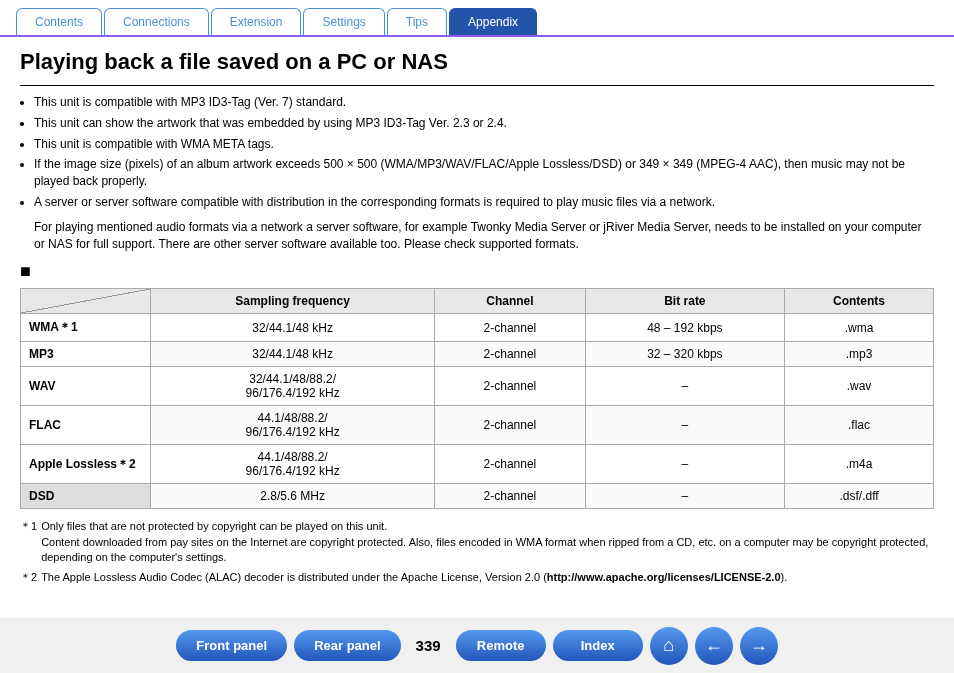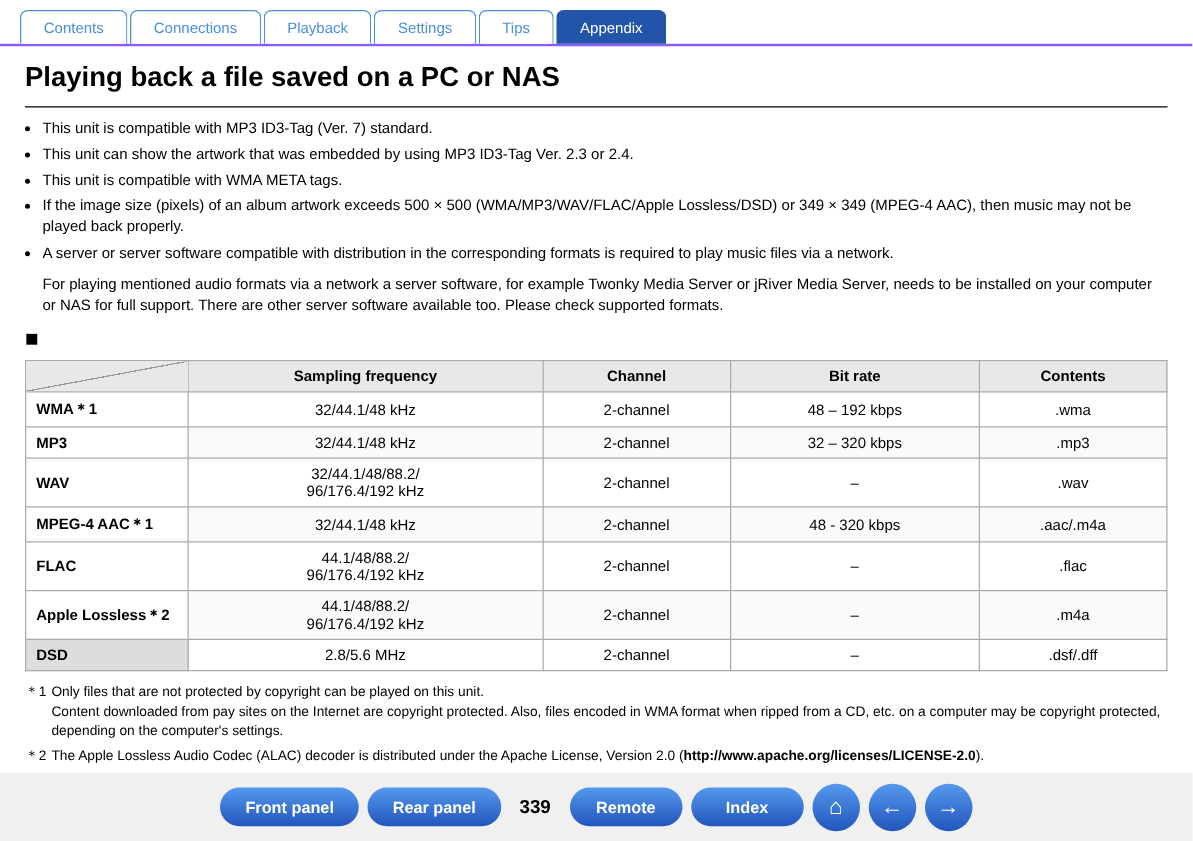--- a/index.html
+++ b/index.html
@@ -202,21 +202,21 @@
       align-items: center;
       justify-content: center;
     }
   </style>
 </head>
 <body>
 
 <div class="nav-tabs">
   <div class="nav-tab">Contents</div>
   <div class="nav-tab">Connections</div>
-  <div class="nav-tab">Playback</div>
+  <div class="nav-tab">Extension</div>
   <div class="nav-tab">Settings</div>
   <div class="nav-tab">Tips</div>
   <div class="nav-tab active">Appendix</div>
 </div>
 
 <div class="content">
   <div class="page-title">Playing back a file saved on a PC or NAS</div>
   <hr class="page-title-divider">
 
   <ul class="bullet-list">
@@ -257,27 +257,20 @@
         <td>32 – 320 kbps</td>
         <td>.mp3</td>
       </tr>
       <tr>
         <td class="row-label">WAV</td>
         <td style="white-space:pre-line;">32/44.1/48/88.2/
 96/176.4/192 kHz</td>
         <td>2-channel</td>
         <td>–</td>
         <td>.wav</td>
-      </tr>
-      <tr>
-        <td class="row-label">MPEG-4 AAC＊1</td>
-        <td>32/44.1/48 kHz</td>
-        <td>2-channel</td>
-        <td>48 - 320 kbps</td>
-        <td>.aac/.m4a</td>
       </tr>
       <tr>
         <td class="row-label">FLAC</td>
         <td style="white-space:pre-line;">44.1/48/88.2/
 96/176.4/192 kHz</td>
         <td>2-channel</td>
         <td>–</td>
         <td>.flac</td>
       </tr>
       <tr>

